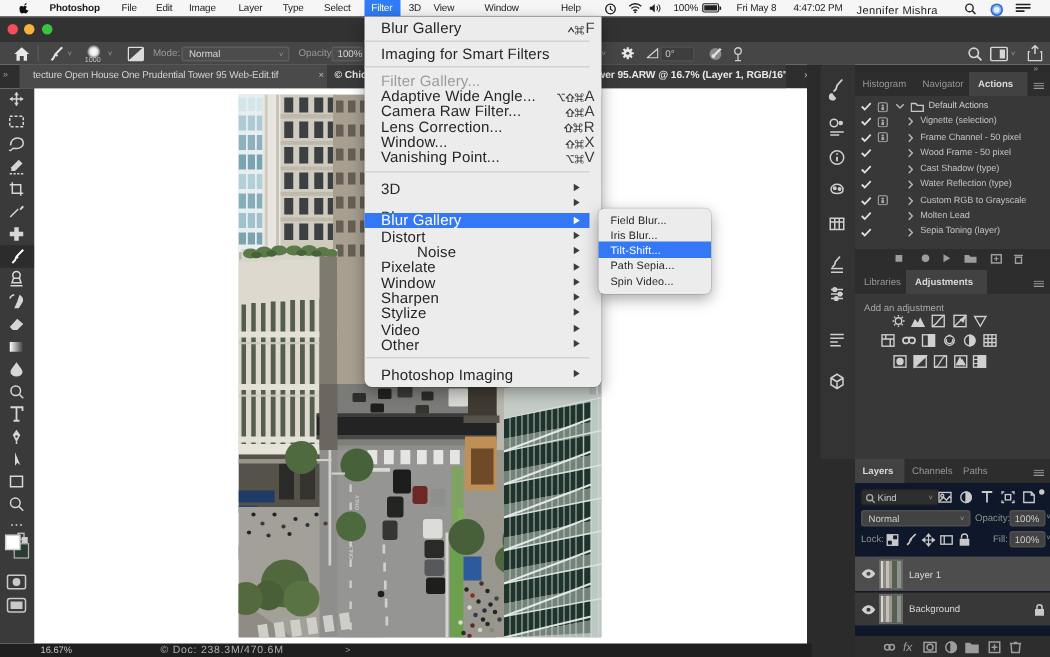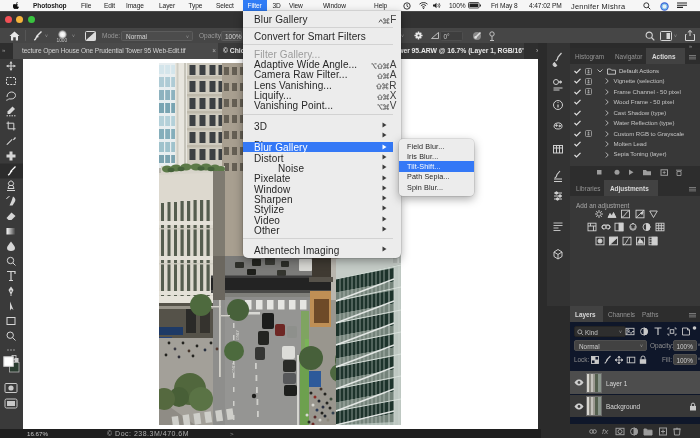--- a/index.html
+++ b/index.html
@@ -1005,44 +1005,44 @@
 </div>
 
 <div class="abs" id="fmenu" style="left:243px;top:11px;width:158px;height:247px;background:#ececec;border-radius:0 0 5px 5px;box-shadow:0 3px 10px rgba(0,0,0,0.35),0 0 0 0.5px rgba(0,0,0,0.15);font-size:10px;color:#242424;letter-spacing:0.12px;">
   <span class="txt" style="left:11px;top:3.3px;color:#262626;">Blur Gallery</span>
   <span class="txt" style="right:4.5px;top:3.3px;color:#3c3c3c;"><svg width="5.5" height="6" viewBox="0 0 6 6" style="vertical-align:-1px">
         <path d="M1 4.5 L3 1.5 L5 4.5" stroke="#3c3c3c" stroke-width="0.9" fill="none"></path>
       </svg><svg width="6.5" height="6.5" viewBox="0 0 9 9" style="vertical-align:-1px">
         <path d="M3 3 H6 V6 H3 z M3 3 V1.8 A1.2 1.2 0 1 0 1.8 3 z M6 3 H7.2 A1.2 1.2 0 1 0 6 1.8 z M6 6 V7.2 A1.2 1.2 0 1 0 7.2 6 z M3 6 H1.8 A1.2 1.2 0 1 0 3 7.2 z" stroke="#3c3c3c" stroke-width="0.8" fill="none"></path>
       </svg><span style="margin-left:0.5px">F</span></span>
   <div class="abs" style="left:0px;top:16.3px;width:150px;height:1px;background:#d2d2d2;"></div>
-  <span class="txt" style="left:11px;top:20.2px;color:#262626;">Convert for Smart Filters</span>
+  <span class="txt" style="left:11px;top:20.2px;color:#262626;">Imaging for Smart Filters</span>
   <div class="abs" style="left:0px;top:33.2px;width:150px;height:1px;background:#d2d2d2;"></div>
   <span class="txt" style="left:11px;top:37.9px;color:#9b9b9b;">Filter Gallery...</span>
   <span class="txt" style="left:11px;top:48.3px;color:#262626;">Adaptive Wide Angle...</span>
   <span class="txt" style="right:4.5px;top:48.3px;color:#3c3c3c;"><svg width="6" height="6" viewBox="0 0 7 7" style="vertical-align:-1px">
         <path d="M0.5 1 H2.2 L4.8 6 H6.5 M4 1 h2.5" stroke="#3c3c3c" stroke-width="0.9" fill="none"></path>
       </svg><svg width="6" height="6.5" viewBox="0 0 7 7" style="vertical-align:-1px">
         <path d="M3.5 0.5 L6.5 3.5 H5 V6.5 H2 V3.5 H0.5 z" stroke="#3c3c3c" stroke-width="0.8" fill="none"></path>
       </svg><svg width="6.5" height="6.5" viewBox="0 0 9 9" style="vertical-align:-1px">
         <path d="M3 3 H6 V6 H3 z M3 3 V1.8 A1.2 1.2 0 1 0 1.8 3 z M6 3 H7.2 A1.2 1.2 0 1 0 6 1.8 z M6 6 V7.2 A1.2 1.2 0 1 0 7.2 6 z M3 6 H1.8 A1.2 1.2 0 1 0 3 7.2 z" stroke="#3c3c3c" stroke-width="0.8" fill="none"></path>
       </svg><span style="margin-left:0.5px">A</span></span>
   <span class="txt" style="left:11px;top:58.4px;color:#262626;">Camera Raw Filter...</span>
   <span class="txt" style="right:4.5px;top:58.4px;color:#3c3c3c;"><svg width="6" height="6.5" viewBox="0 0 7 7" style="vertical-align:-1px">
         <path d="M3.5 0.5 L6.5 3.5 H5 V6.5 H2 V3.5 H0.5 z" stroke="#3c3c3c" stroke-width="0.8" fill="none"></path>
       </svg><svg width="6.5" height="6.5" viewBox="0 0 9 9" style="vertical-align:-1px">
         <path d="M3 3 H6 V6 H3 z M3 3 V1.8 A1.2 1.2 0 1 0 1.8 3 z M6 3 H7.2 A1.2 1.2 0 1 0 6 1.8 z M6 6 V7.2 A1.2 1.2 0 1 0 7.2 6 z M3 6 H1.8 A1.2 1.2 0 1 0 3 7.2 z" stroke="#3c3c3c" stroke-width="0.8" fill="none"></path>
       </svg><span style="margin-left:0.5px">A</span></span>
-  <span class="txt" style="left:11px;top:68.8px;color:#262626;">Lens Vanishing...</span>
+  <span class="txt" style="left:11px;top:68.8px;color:#262626;">Lens Correction...</span>
   <span class="txt" style="right:4.5px;top:68.8px;color:#3c3c3c;"><svg width="6" height="6.5" viewBox="0 0 7 7" style="vertical-align:-1px">
         <path d="M3.5 0.5 L6.5 3.5 H5 V6.5 H2 V3.5 H0.5 z" stroke="#3c3c3c" stroke-width="0.8" fill="none"></path>
       </svg><svg width="6.5" height="6.5" viewBox="0 0 9 9" style="vertical-align:-1px">
         <path d="M3 3 H6 V6 H3 z M3 3 V1.8 A1.2 1.2 0 1 0 1.8 3 z M6 3 H7.2 A1.2 1.2 0 1 0 6 1.8 z M6 6 V7.2 A1.2 1.2 0 1 0 7.2 6 z M3 6 H1.8 A1.2 1.2 0 1 0 3 7.2 z" stroke="#3c3c3c" stroke-width="0.8" fill="none"></path>
       </svg><span style="margin-left:0.5px">R</span></span>
-  <span class="txt" style="left:11px;top:79.2px;color:#262626;">Liquify...</span>
+  <span class="txt" style="left:11px;top:79.2px;color:#262626;">Window...</span>
   <span class="txt" style="right:4.5px;top:79.2px;color:#3c3c3c;"><svg width="6" height="6.5" viewBox="0 0 7 7" style="vertical-align:-1px">
         <path d="M3.5 0.5 L6.5 3.5 H5 V6.5 H2 V3.5 H0.5 z" stroke="#3c3c3c" stroke-width="0.8" fill="none"></path>
       </svg><svg width="6.5" height="6.5" viewBox="0 0 9 9" style="vertical-align:-1px">
         <path d="M3 3 H6 V6 H3 z M3 3 V1.8 A1.2 1.2 0 1 0 1.8 3 z M6 3 H7.2 A1.2 1.2 0 1 0 6 1.8 z M6 6 V7.2 A1.2 1.2 0 1 0 7.2 6 z M3 6 H1.8 A1.2 1.2 0 1 0 3 7.2 z" stroke="#3c3c3c" stroke-width="0.8" fill="none"></path>
       </svg><span style="margin-left:0.5px">X</span></span>
   <span class="txt" style="left:11px;top:89.3px;color:#262626;">Vanishing Point...</span>
   <span class="txt" style="right:4.5px;top:89.3px;color:#3c3c3c;"><svg width="6" height="6" viewBox="0 0 7 7" style="vertical-align:-1px">
         <path d="M0.5 1 H2.2 L4.8 6 H6.5 M4 1 h2.5" stroke="#3c3c3c" stroke-width="0.9" fill="none"></path>
       </svg><svg width="6.5" height="6.5" viewBox="0 0 9 9" style="vertical-align:-1px">
         <path d="M3 3 H6 V6 H3 z M3 3 V1.8 A1.2 1.2 0 1 0 1.8 3 z M6 3 H7.2 A1.2 1.2 0 1 0 6 1.8 z M6 6 V7.2 A1.2 1.2 0 1 0 7.2 6 z M3 6 H1.8 A1.2 1.2 0 1 0 3 7.2 z" stroke="#3c3c3c" stroke-width="0.8" fill="none"></path>
@@ -1087,25 +1087,25 @@
     </svg>
   <span class="txt" style="left:11px;top:203.6px;color:#262626;">Video</span>
   <svg class="abs" style="left:139px;top:204.9px" width="5" height="6" viewBox="0 0 5 6">
       <path d="M0.5 0.5 L4.5 3 L0.5 5.5 z" fill="#3c3c3c"></path>
     </svg>
   <span class="txt" style="left:11px;top:213.9px;color:#262626;">Other</span>
   <svg class="abs" style="left:139px;top:215.2px" width="5" height="6" viewBox="0 0 5 6">
       <path d="M0.5 0.5 L4.5 3 L0.5 5.5 z" fill="#3c3c3c"></path>
     </svg>
   <div class="abs" style="left:0px;top:227.2px;width:150px;height:1px;background:#d2d2d2;"></div>
-  <span class="txt" style="left:11px;top:233.8px;color:#262626;">Athentech Imaging</span>
+  <span class="txt" style="left:11px;top:233.8px;color:#262626;">Photoshop Imaging</span>
   <svg class="abs" style="left:139px;top:235.1px" width="5" height="6" viewBox="0 0 5 6">
       <path d="M0.5 0.5 L4.5 3 L0.5 5.5 z" fill="#3c3c3c"></path>
     </svg>
 </div>
 <div class="abs" id="fsub" style="left:399px;top:139px;width:75px;height:57px;background:#ececec;border-radius:4px;box-shadow:0 3px 10px rgba(0,0,0,0.35),0 0 0 0.5px rgba(0,0,0,0.15);font-size:7.2px;color:#242424;letter-spacing:0.12px;">
   <span class="txt" style="left:8px;top:2.7px;">Field Blur...</span>
   <span class="txt" style="left:8px;top:12.9px;">Iris Blur...</span>
   <div class="abs" style="left:0;top:22.3px;width:75px;height:10.3px;background:#3478f6;"></div>
   <span class="txt" style="left:8px;top:23.1px;color:#fff;">Tilt-Shift...</span>
   <span class="txt" style="left:8px;top:33.3px;">Path Sepia...</span>
-  <span class="txt" style="left:8px;top:43.5px;">Spin Blur...</span>
+  <span class="txt" style="left:8px;top:43.5px;">Spin Video...</span>
 </div>
 
 </body></html>

